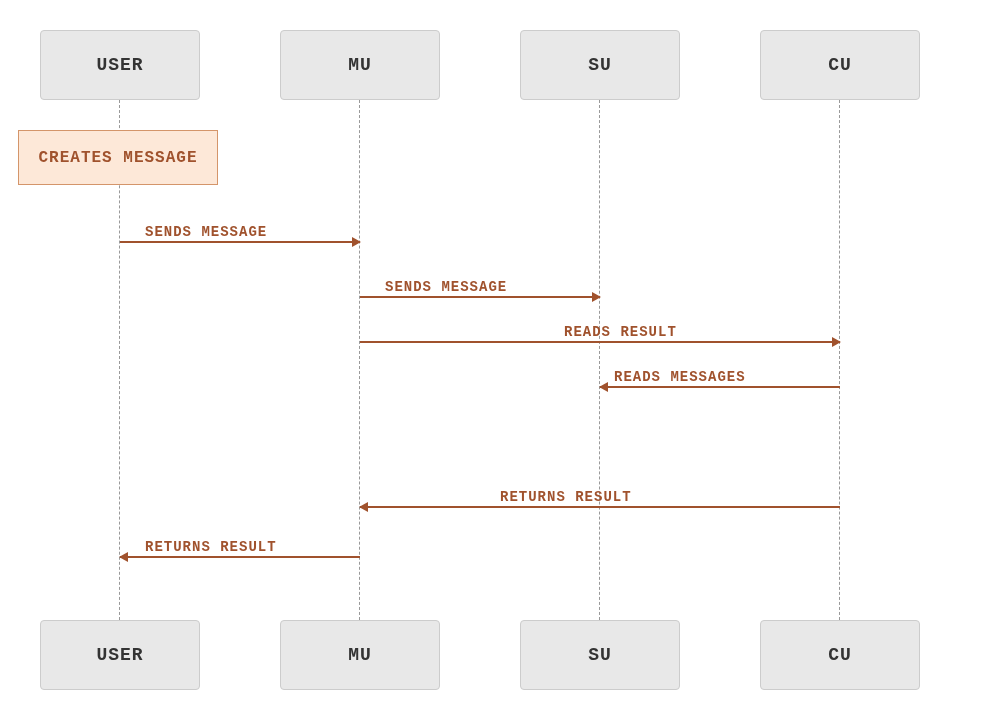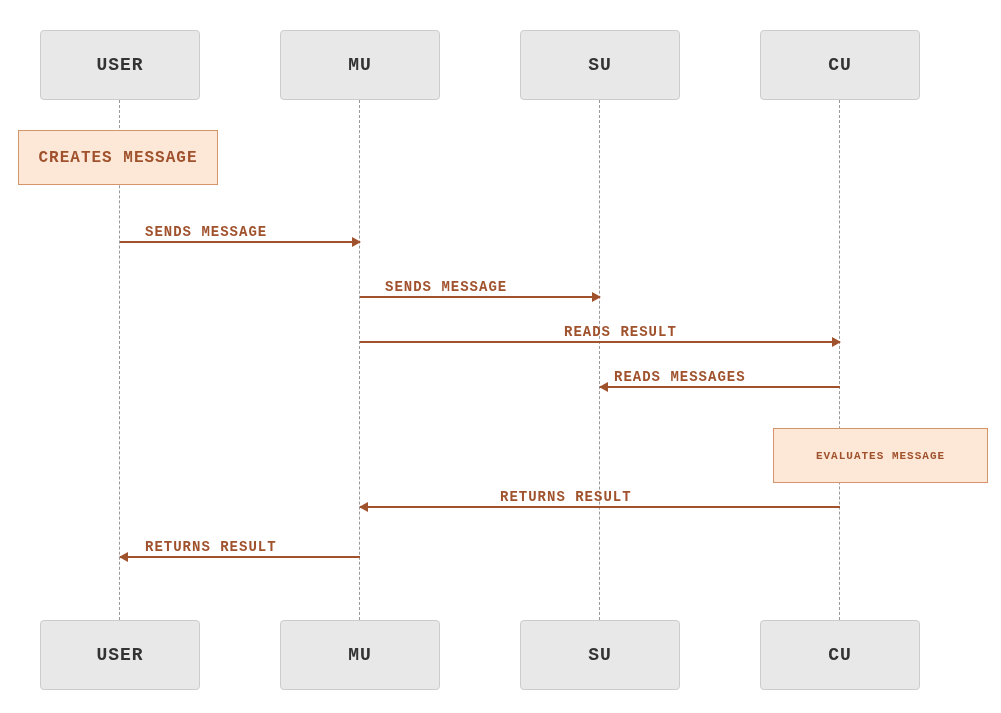--- a/index.html
+++ b/index.html
@@ -101,23 +101,20 @@
   <div style="position:absolute;left:360px;top:341px;width:480px;height:1.5px;background:#a0522d;">
     <div style="position:absolute;right:-1px;top:-4px;border-left:9px solid #a0522d;border-top:5px solid transparent;border-bottom:5px solid transparent;"></div>
   </div>
   <div class="msg-label" style="left:564px;top:324px;">READS RESULT</div>
 
   <div style="position:absolute;left:600px;top:386px;width:240px;height:1.5px;background:#a0522d;">
     <div style="position:absolute;left:-1px;top:-4px;border-right:9px solid #a0522d;border-top:5px solid transparent;border-bottom:5px solid transparent;"></div>
   </div>
   <div class="msg-label" style="left:608px;top:369px;margin-left:6px;">READS MESSAGES</div>
 
-  <div style="position:absolute;left:773px;top:428px;width:215px;height:55px;background:#fde8d8;border:1px solid #d4956a;display:flex;align-items:center;justify-content:center;">
-    <span style="font-size:11px;font-weight:bold;color:#a0522d;letter-spacing:1px;">EVALUATES MESSAGE</span>
-  </div>
 
   <div style="position:absolute;left:360px;top:506px;width:480px;height:1.5px;background:#a0522d;">
     <div style="position:absolute;left:-1px;top:-4px;border-right:9px solid #a0522d;border-top:5px solid transparent;border-bottom:5px solid transparent;"></div>
   </div>
   <div class="msg-label" style="left:500px;top:489px;">RETURNS RESULT</div>
 
   <div style="position:absolute;left:120px;top:556px;width:240px;height:1.5px;background:#a0522d;">
     <div style="position:absolute;left:-1px;top:-4px;border-right:9px solid #a0522d;border-top:5px solid transparent;border-bottom:5px solid transparent;"></div>
   </div>
   <div class="msg-label" style="left:145px;top:539px;">RETURNS RESULT</div>

